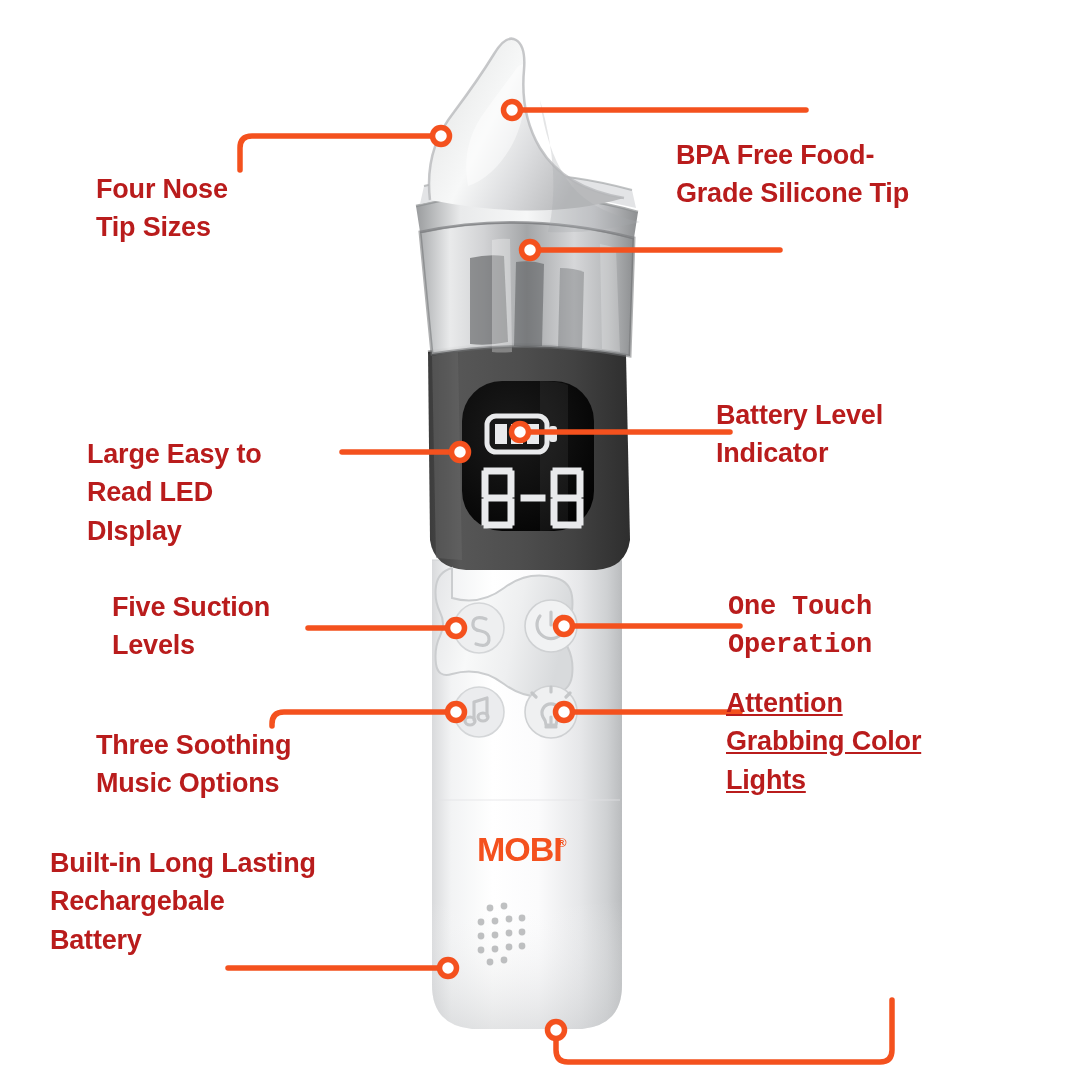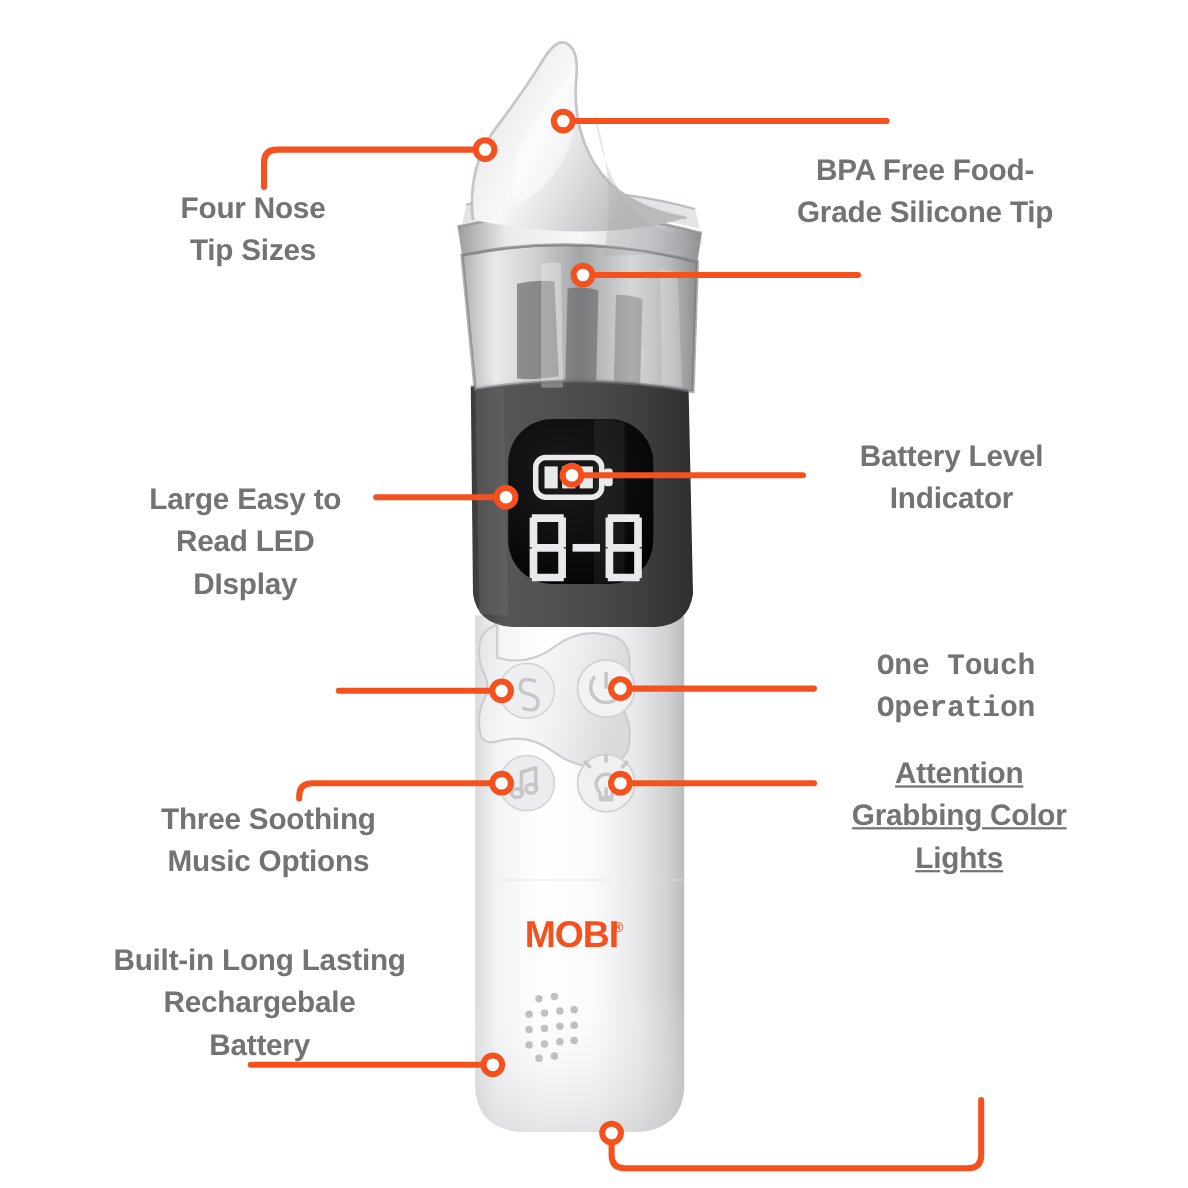--- a/index.html
+++ b/index.html
@@ -27,40 +27,40 @@
     width: 1080px;
     height: 1080px;
   }
   #product-layer { z-index: 2; }
   #leader-layer  { z-index: 3; }
   #label-layer   { z-index: 4; }
 
   
   .callout {
     position: absolute;
-    color: #737373;
+    color: #b91c1c;
     font-weight: 700;
     font-size: 27px;
     line-height: 1.42;
     letter-spacing: -0.2px;
-    text-align: center;
+    text-align: left;
     white-space: pre-line;
     -webkit-font-smoothing: antialiased;
   }
 
   .c-four-nose       { left:  96px; top: 170px; width: 268px; }
   .c-bpa            { left: 676px; top: 136px; width: 330px; }
   .c-antireflux     { left: 734px; top: 252px; width: 318px; }
   .c-led-display    { left:  87px; top: 392px; width: 272px; margin-top: 43px; }
   .c-battery-level  { left: 716px; top: 396px; width: 298px; }
   .c-five-suction   { left: 112px; top: 588px; width: 268px; }
   .c-one-touch      { left: 728px; top: 588px; width: 282px; font-family: Liberation Mono, monospace; }
   .c-three-music    { left:  96px; top: 726px; width: 296px; }
   .c-attention      { left: 726px; top: 684px; width: 292px; text-decoration: underline; }
-  .c-builtin        { left:  50px; top: 844px; width: 372px; margin-top: 10px; }
+  .c-builtin        { left:  50px; top: 844px; width: 372px; }
   .c-usbc           { left: 692px; top: 948px; width: 298px; }
 </style>
 </head>
 <body>
 
 <div id="stage">
 
   <svg id="product-layer" class="layer" viewBox="0 0 1080 1080" aria-hidden="true">
     <defs>
 
@@ -366,20 +366,22 @@
 Grade Silicone Tip</div>
 
 
     <div class="callout c-led-display">Large Easy to
 Read LED
 DIsplay</div>
 
     <div class="callout c-battery-level">Battery Level
 Indicator</div>
 
+    <div class="callout c-five-suction">Five Suction
+Levels</div>
 
     <div class="callout c-one-touch">One Touch
 Operation</div>
 
     <div class="callout c-three-music">Three Soothing
 Music Options</div>
 
     <div class="callout c-attention">Attention
 Grabbing Color
 Lights</div>

